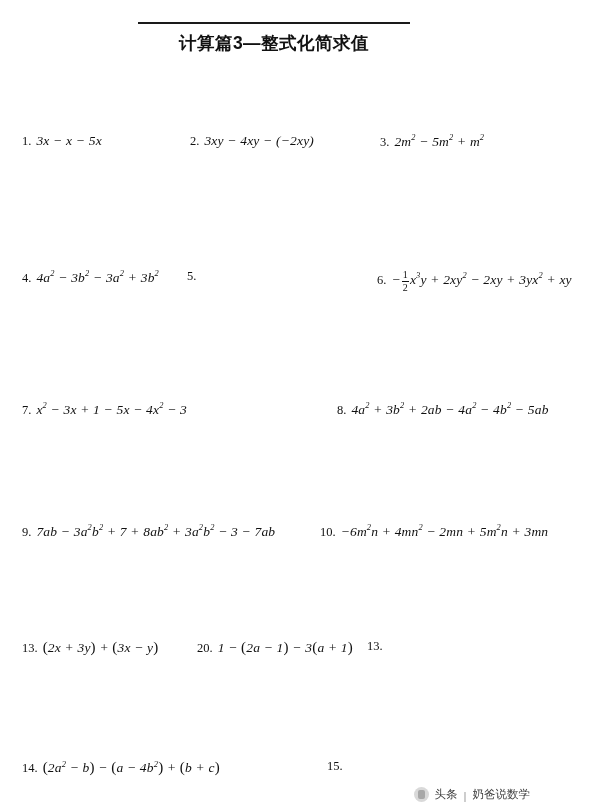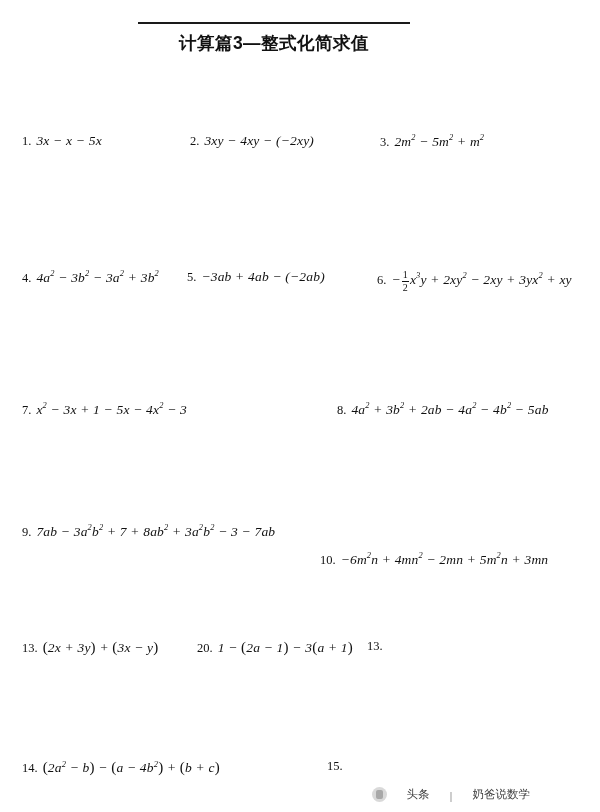--- a/index.html
+++ b/index.html
@@ -102,21 +102,21 @@
   .paren-big {
     font-style: normal;
     font-size: 15px;
   }
   .footer {
     position: absolute;
     right: 18px;
     bottom: 10px;
     display: flex;
     align-items: flex-end;
-    gap: 20px;
+    gap: 6px;
     font-family: "Liberation Sans", sans-serif;
     font-size: 11.5px;
     color: #3d3d3d;
     margin-top: 44px;
   }
   .ft-logo {
     width: 15px;
     height: 15px;
     border-radius: 50%;
     background: #d9d9d9;
@@ -162,21 +162,20 @@
           <span class="expr">2<i>m</i><sup>2</sup> − 5<i>m</i><sup>2</sup> + <i>m</i><sup>2</sup></span>
         </div>
       </div>
       <div class="row" style="position: absolute; left: 0px; right: 0px; top: 198px;">
         <div class="prob" style="position: absolute; left: 0px;">
           <span class="num">4.</span>
           <span class="expr">4<i>a</i><sup>2</sup> − 3<i>b</i><sup>2</sup> − 3<i>a</i><sup>2</sup> + 3<i>b</i><sup>2</sup></span>
         </div>
         <div class="prob" style="position: absolute; left: 165px;">
           <span class="num">5.</span>
-          <span class="expr">−3<i>ab</i> + 4<i>ab</i> − (−2<i>ab</i>)</span>
         </div>
         <div class="prob" style="position: absolute; left: 355px;">
           <span class="num">6.</span>
           <span class="expr">−<span class="frac">
               <span class="n">1</span>
               <span class="bar"></span>
               <span class="d">2</span>
             </span><i>x</i><sup>3</sup><i>y</i> + 2<i>xy</i><sup>2</sup> − 2<i>xy</i> + 3<i>yx</i><sup>2</sup> + <i>xy</i></span>
         </div>
       </div>
@@ -188,21 +187,21 @@
         <div class="prob" style="position: absolute; left: 315px;">
           <span class="num">8.</span>
           <span class="expr">4<i>a</i><sup>2</sup> + 3<i>b</i><sup>2</sup> + 2<i>ab</i> − 4<i>a</i><sup>2</sup> − 4<i>b</i><sup>2</sup> − 5<i>ab</i></span>
         </div>
       </div>
       <div class="row" style="position: absolute; left: 0px; right: 0px; top: 452px;">
         <div class="prob" style="position: absolute; left: 0px;">
           <span class="num">9.</span>
           <span class="expr">7<i>ab</i> − 3<i>a</i><sup>2</sup><i>b</i><sup>2</sup> + 7 + 8<i>ab</i><sup>2</sup> + 3<i>a</i><sup>2</sup><i>b</i><sup>2</sup> − 3 − 7<i>ab</i></span>
         </div>
-        <div class="prob" style="position: absolute; left: 298px; margin-top: 28px;">
+        <div class="prob" style="position: absolute; left: 298px;">
           <span class="num">10.</span>
           <span class="expr">−6<i>m</i><sup>2</sup><i>n</i> + 4<i>mn</i><sup>2</sup> − 2<i>mn</i> + 5<i>m</i><sup>2</sup><i>n</i> + 3<i>mn</i></span>
         </div>
       </div>
       <div class="row" style="position: absolute; left: 0px; right: 0px; top: 568px;">
         <div class="prob" style="position: absolute; left: 0px;">
           <span class="num">13.</span>
           <span class="expr"><span class="paren-big">(</span>2<i>x</i> + 3<i>y</i><span class="paren-big">)</span> + <span class="paren-big">(</span>3<i>x</i> − <i>y</i><span class="paren-big">)</span></span>
         </div>
         <div class="prob" style="position: absolute; left: 175px;">

